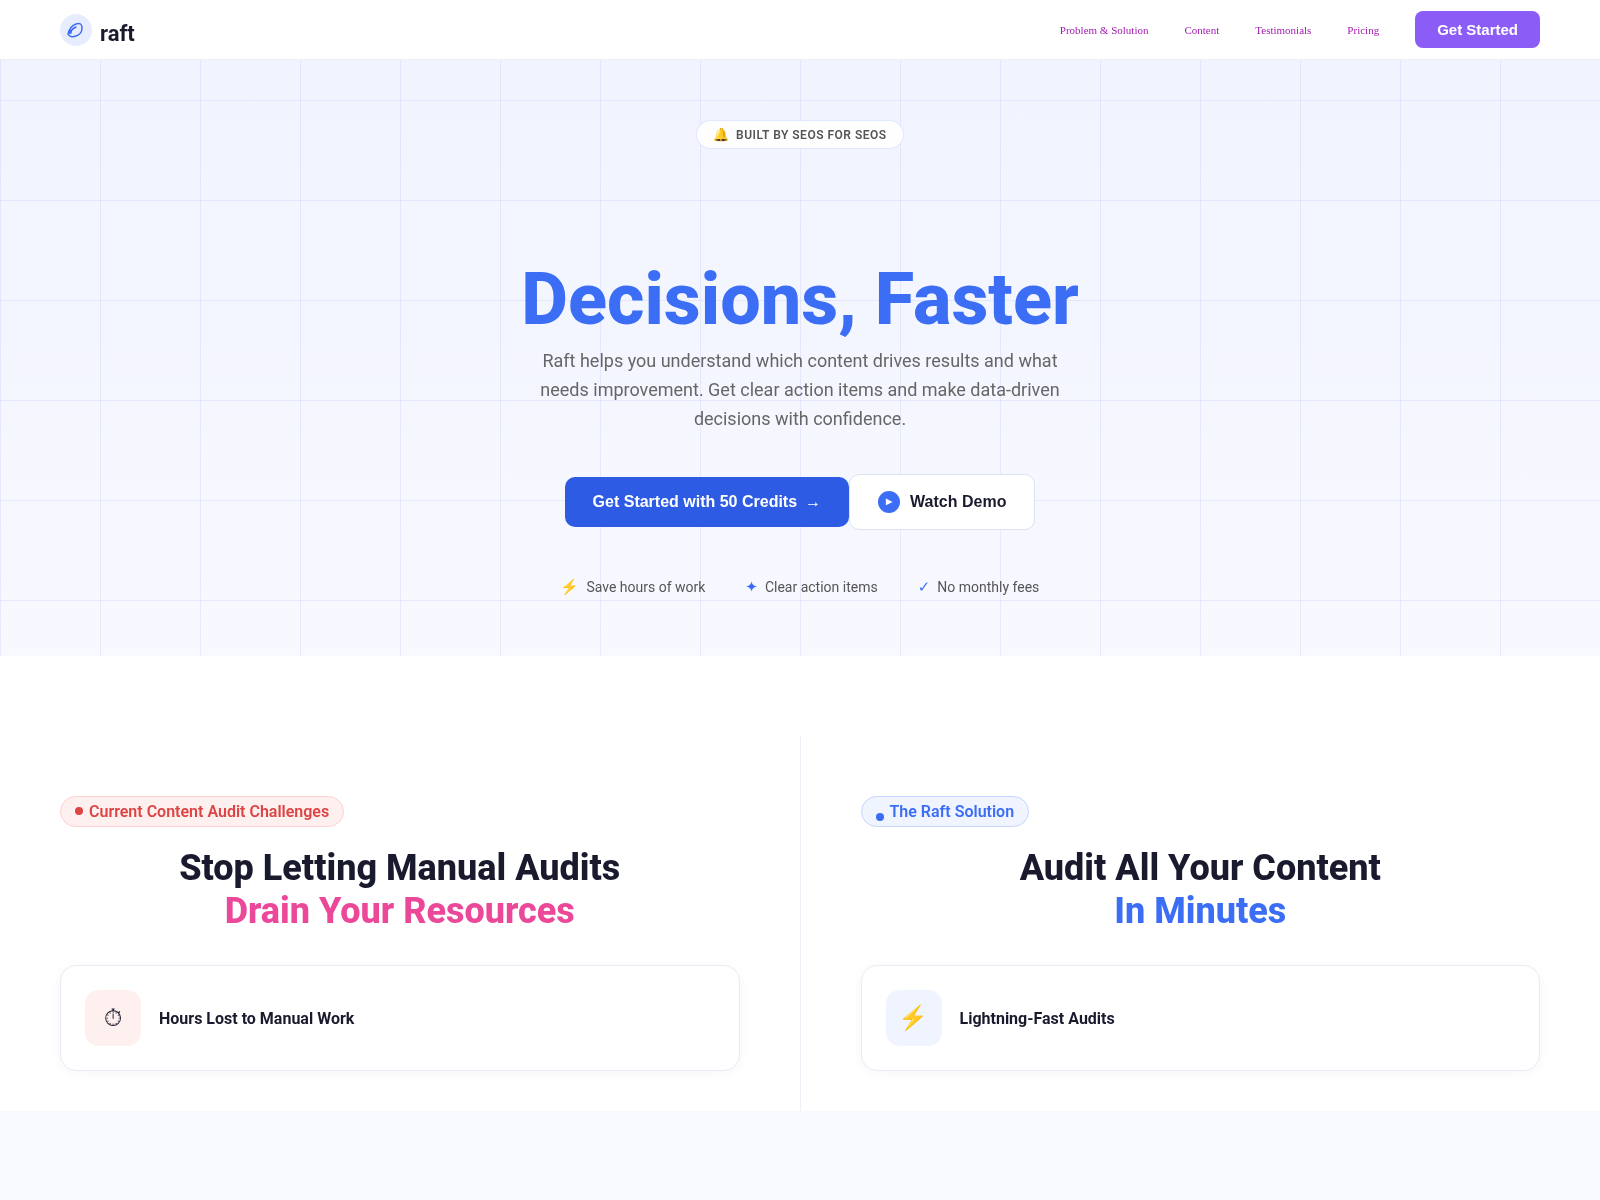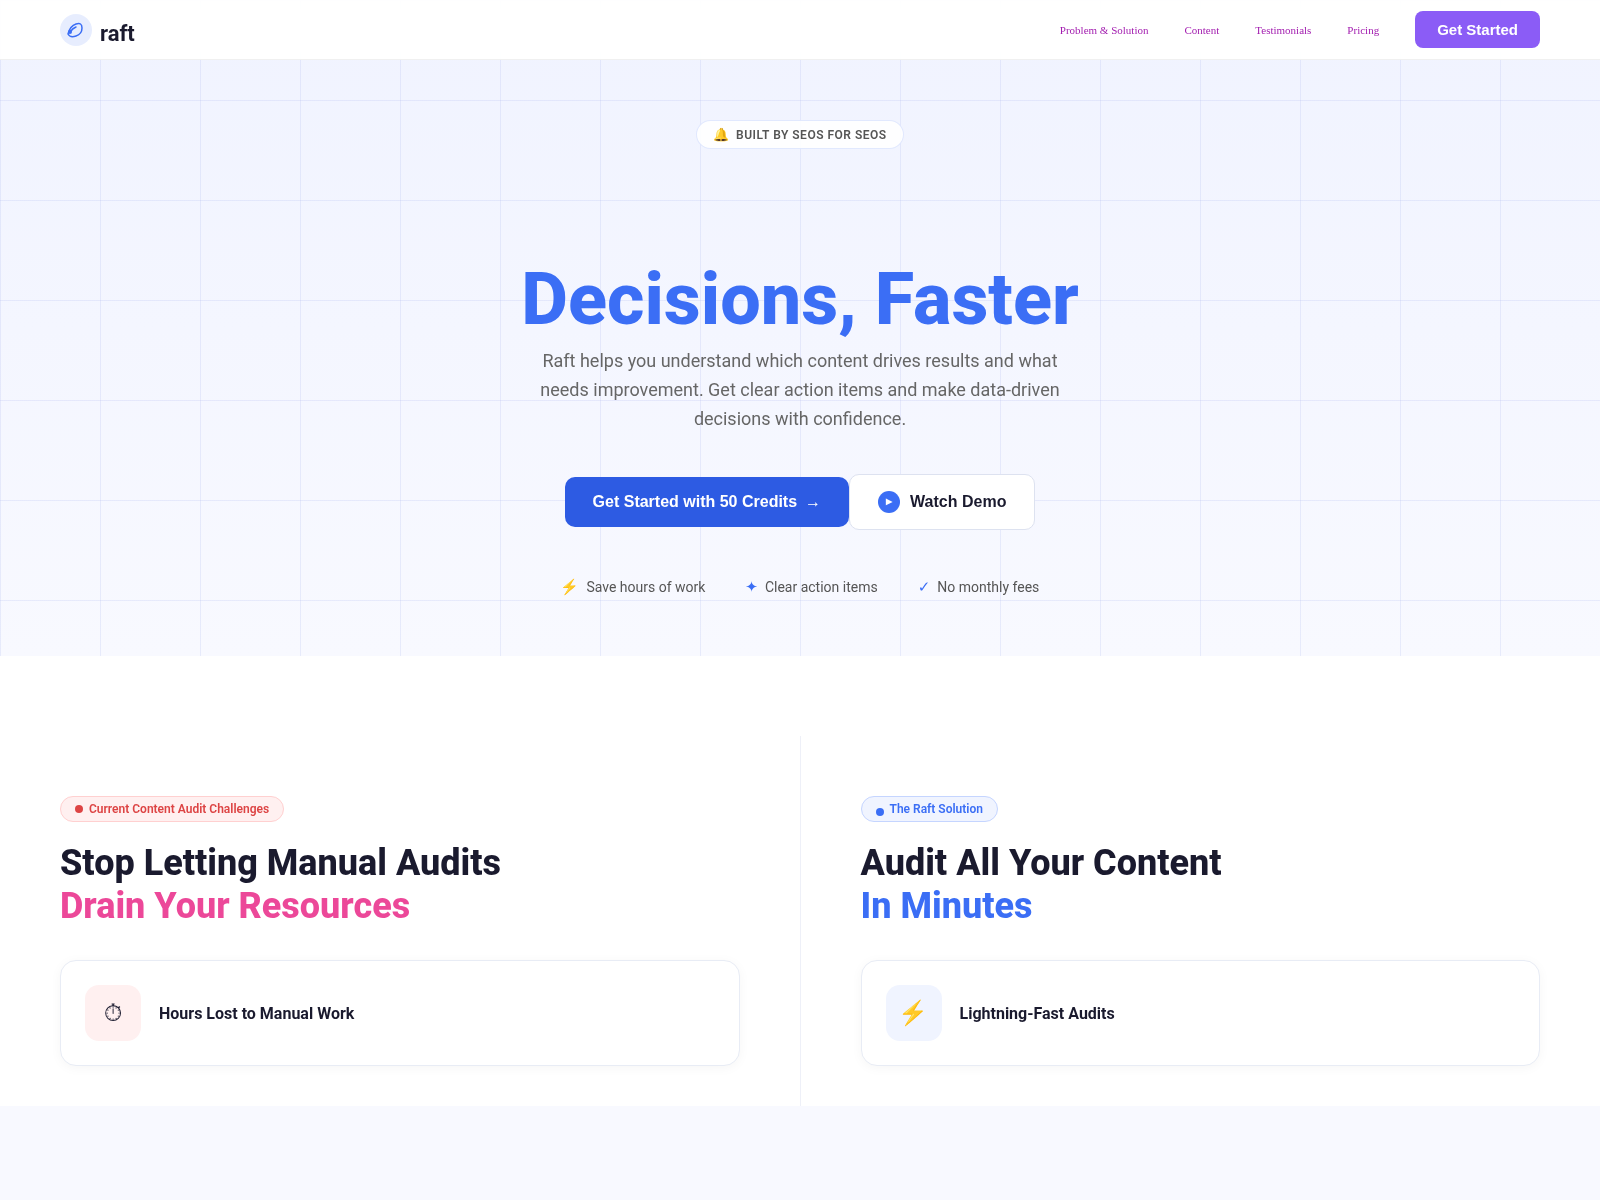--- a/index.html
+++ b/index.html
@@ -203,21 +203,21 @@
     .section-half-right {
       border-left: 1px solid #eef0f8;
     }
 
     .section-badge {
       display: inline-flex;
       align-items: center;
       gap: 6px;
       border-radius: 20px;
       padding: 5px 14px;
-      font-size: 12px;
+      font-size: 16px;
       font-weight: 600;
       margin-bottom: 20px;
     }
     .badge-red {
       background: #fff0f0;
       color: #d44;
       border: 1px solid #ffd0d0;
     }
     .badge-blue {
       background: #f0f4ff;
@@ -232,20 +232,21 @@
     }
     .badge-dot-red { background: #d44; }
     .badge-dot-blue { background: #3b6ef5; }
 
     .section-title {
       font-size: 36px;
       font-weight: 800;
       color: #1a1a2e;
       line-height: 1.2;
       margin-bottom: 6px;
+      text-align: center;
     }
     .section-title-accent-red { color: #ec4899; }
     .section-title-accent-blue { color: #3b6ef5; }
 
     
     .card-row {
       margin-top: 32px;
     }
     .card {
       background: white;

